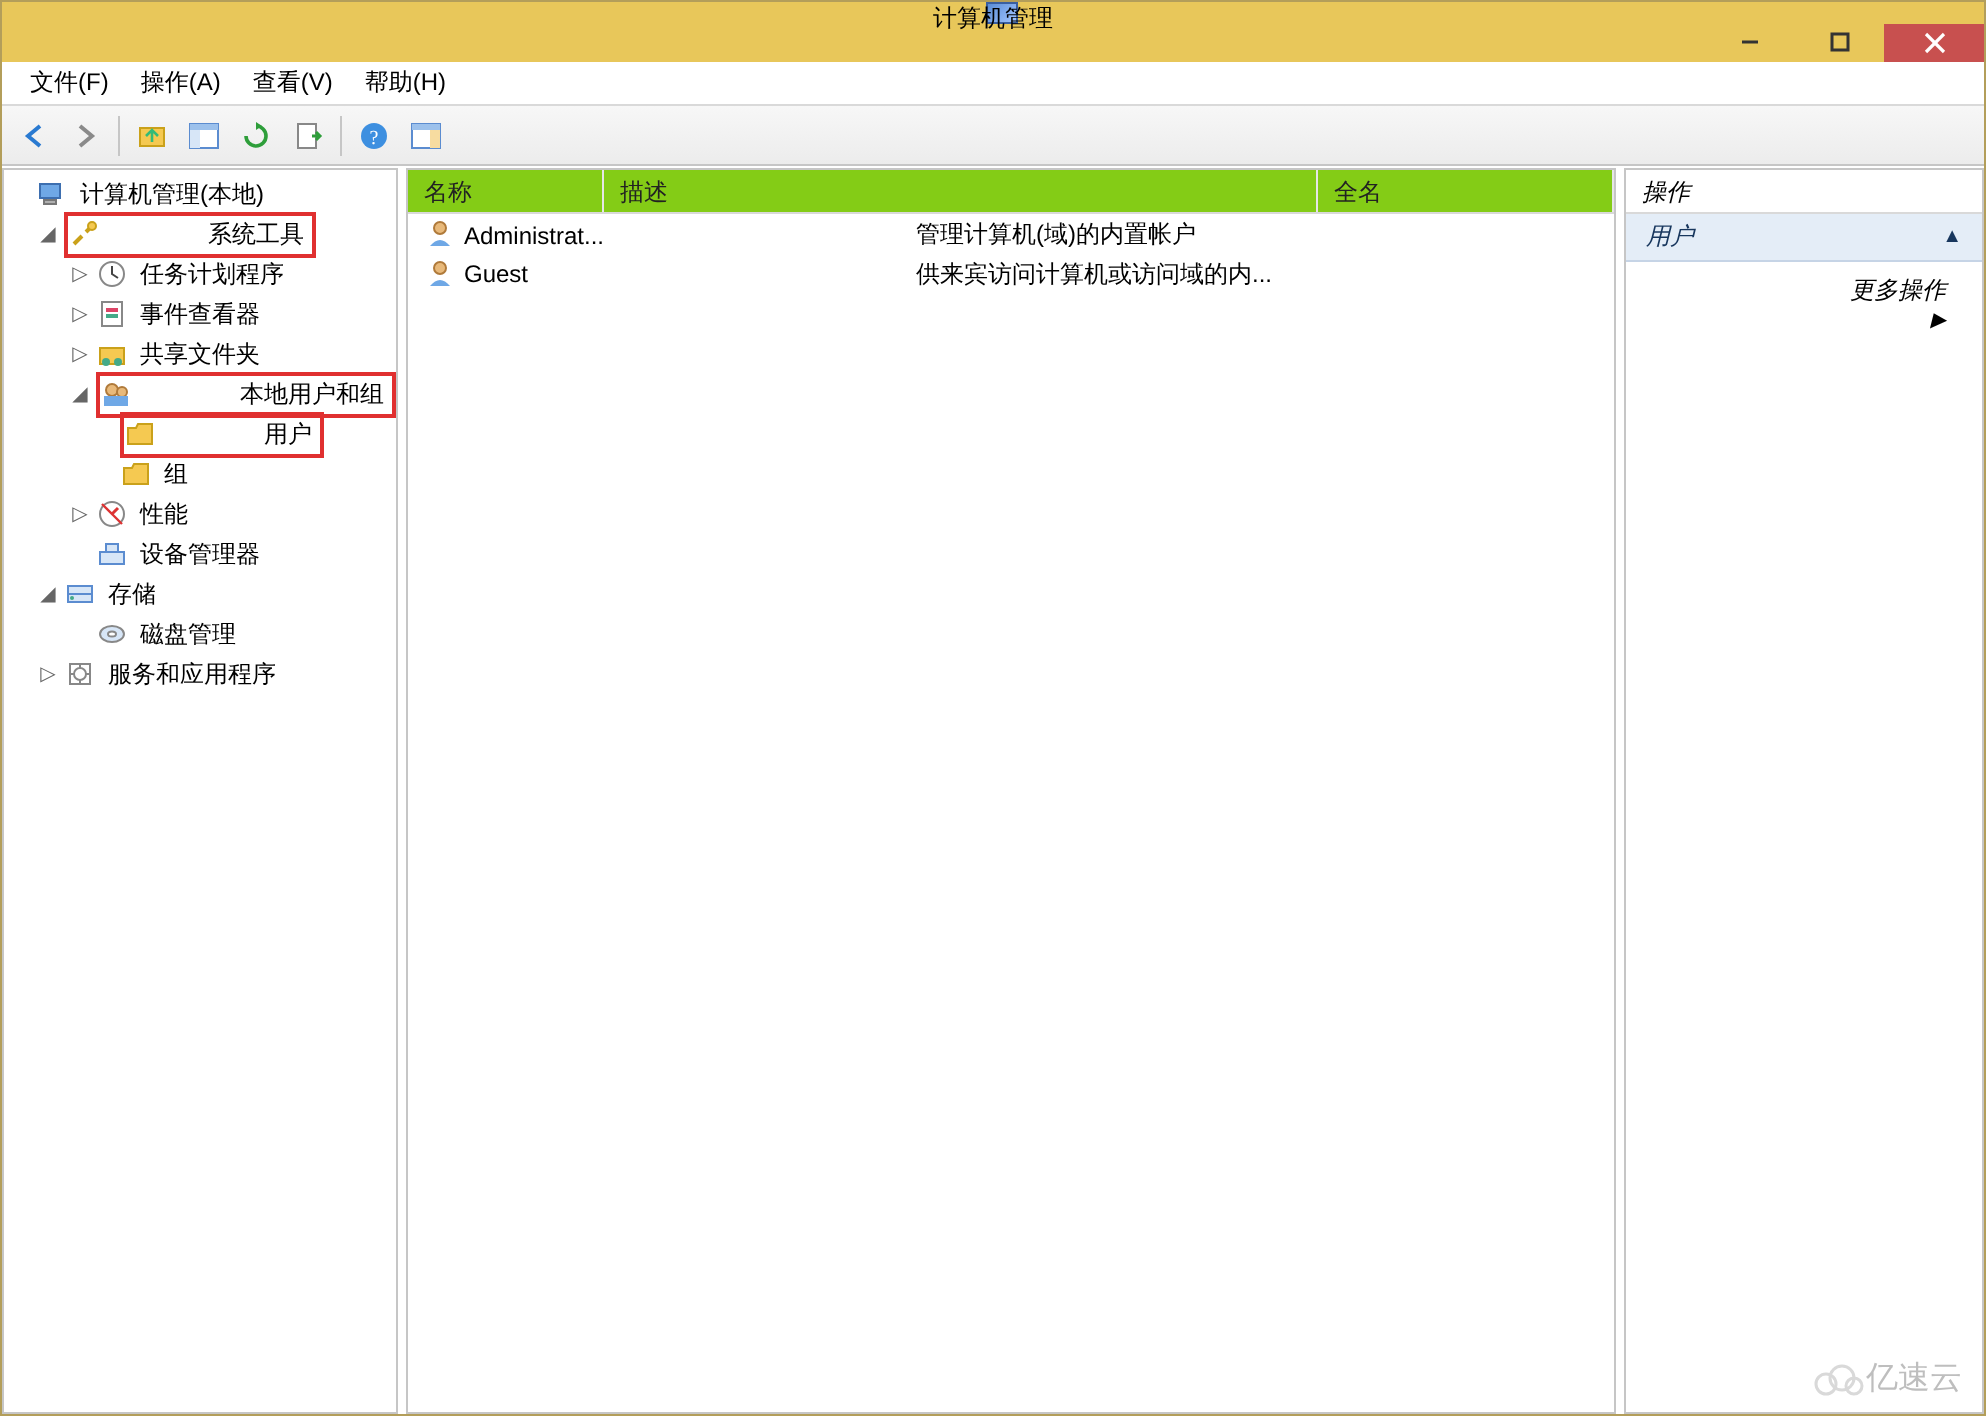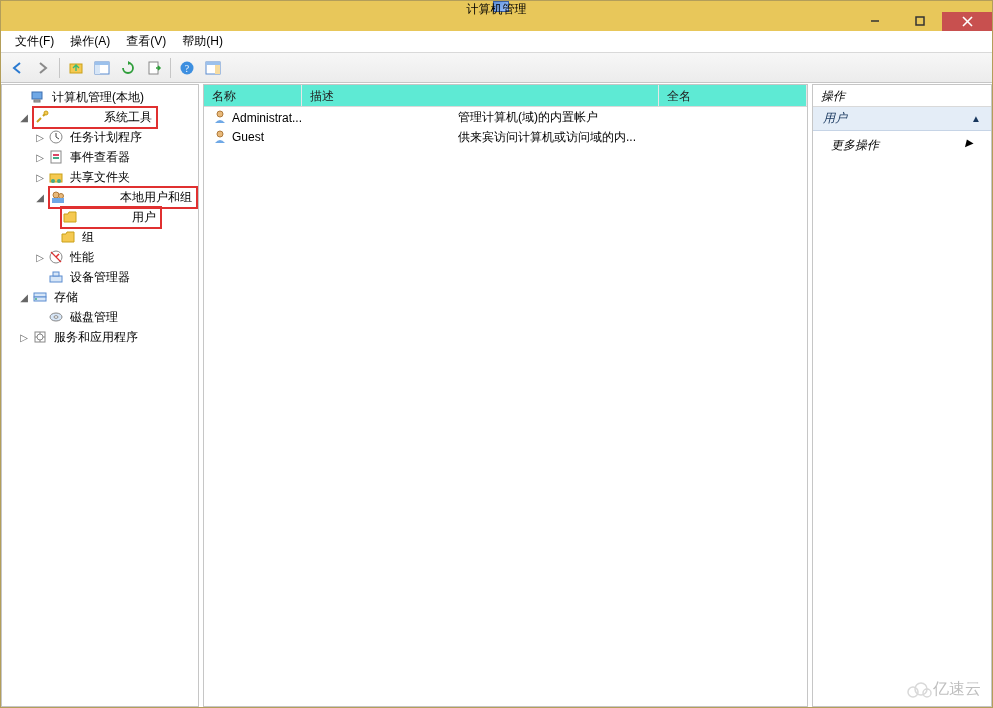--- a/index.html
+++ b/index.html
@@ -32,40 +32,40 @@
 .actions-panel { width: 180px; font-style: italic; }
 
 
 .tree { padding: 2px 0; overflow: auto; flex: 1; }
 .tree-row { display: flex; align-items: center; height: 20px; white-space: nowrap; cursor: default; position: relative; }
 .toggle { width: 12px; height: 12px; display: inline-flex; align-items: center; justify-content: center; margin-right: 2px; font-size: 10px; color: #666; }
 .toggle.empty { visibility: hidden; }
 .tr-icon { width: 16px; height: 16px; display: inline-flex; align-items: center; justify-content: center; margin-right: 4px; }
 .tr-label { padding: 1px 2px; }
 .highlight-box { border: 2px solid #e03030; display: inline-flex; align-items: center; padding: 0 2px 0 0; gap: 48px; }
-.indent-0 { padding-left: 14px; }
+.indent-0 { padding-left: 2px; }
 .indent-1 { padding-left: 16px; }
 .indent-2 { padding-left: 32px; }
 .indent-3 { padding-left: 58px; }
 
 
-.list-header { height: 22px; display: flex; border-bottom: 1px solid #d9d9d9; background: #5eead4; }
+.list-header { height: 22px; display: flex; border-bottom: 1px solid #d9d9d9; background: #84cc16; }
 .col-h { padding: 3px 8px; border-right: 1px solid #e6e6e6; cursor: default; font-weight: normal; color: #222;}
 .col-name { width: 98px; }
 .col-full { width: 148px; }
 .col-desc { flex: 1; }
 .list-body { flex: 1; overflow: auto; }
 .list-row { display: flex; align-items: center; height: 20px; cursor: default; }
 .cell { padding: 0 8px; overflow: hidden; text-overflow: ellipsis; white-space: nowrap; }
 .user-icon { width: 16px; height: 16px; display:inline-flex; align-items:center; justify-content:center; margin-right: 4px; flex-shrink:0; }
 
 
 .actions-header { height: 22px; padding: 3px 8px; border-bottom: 1px solid #d9d9d9; font-weight: normal; }
 .actions-section { background: #e4edf7; border-bottom: 1px solid #c6d4e6; padding: 3px 10px; display:flex; justify-content:space-between; align-items:center; color:#17365d;}
-.actions-link { padding: 6px 18px; cursor: default; display:flex; justify-content:space-between; align-items:flex-start; }
+.actions-link { padding: 6px 18px; cursor: default; display:flex; justify-content:space-between; align-items:flex-end;flex-direction:column; }
 .arrow-right { font-size: 10px; }
 .arrow-up { font-size: 10px; color:#17365d;}
 
 
 .watermark { position: absolute; right: 12px; bottom: 8px; opacity: 0.55; font-size: 16px; color: #8a8a8a; display:flex; align-items:center; gap:0; pointer-events:none;}
 .watermark svg { opacity:0.6; }
 
 
 .ic-folder { fill:#f5c951; stroke:#caa11a; }
 .ic-blue { fill:#6fa8e6; stroke:#3d6fb0; }

